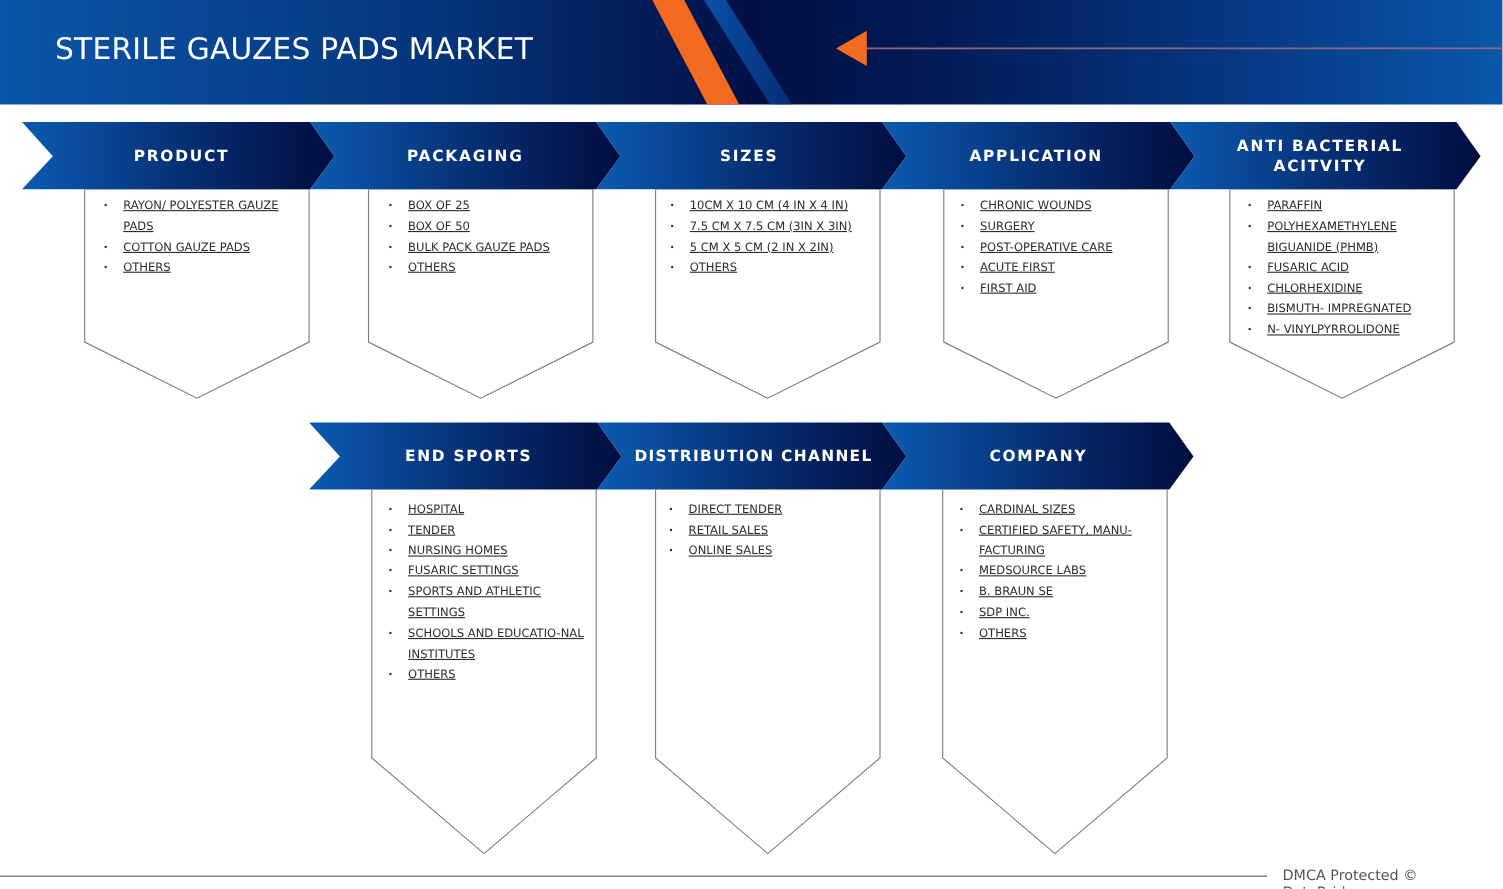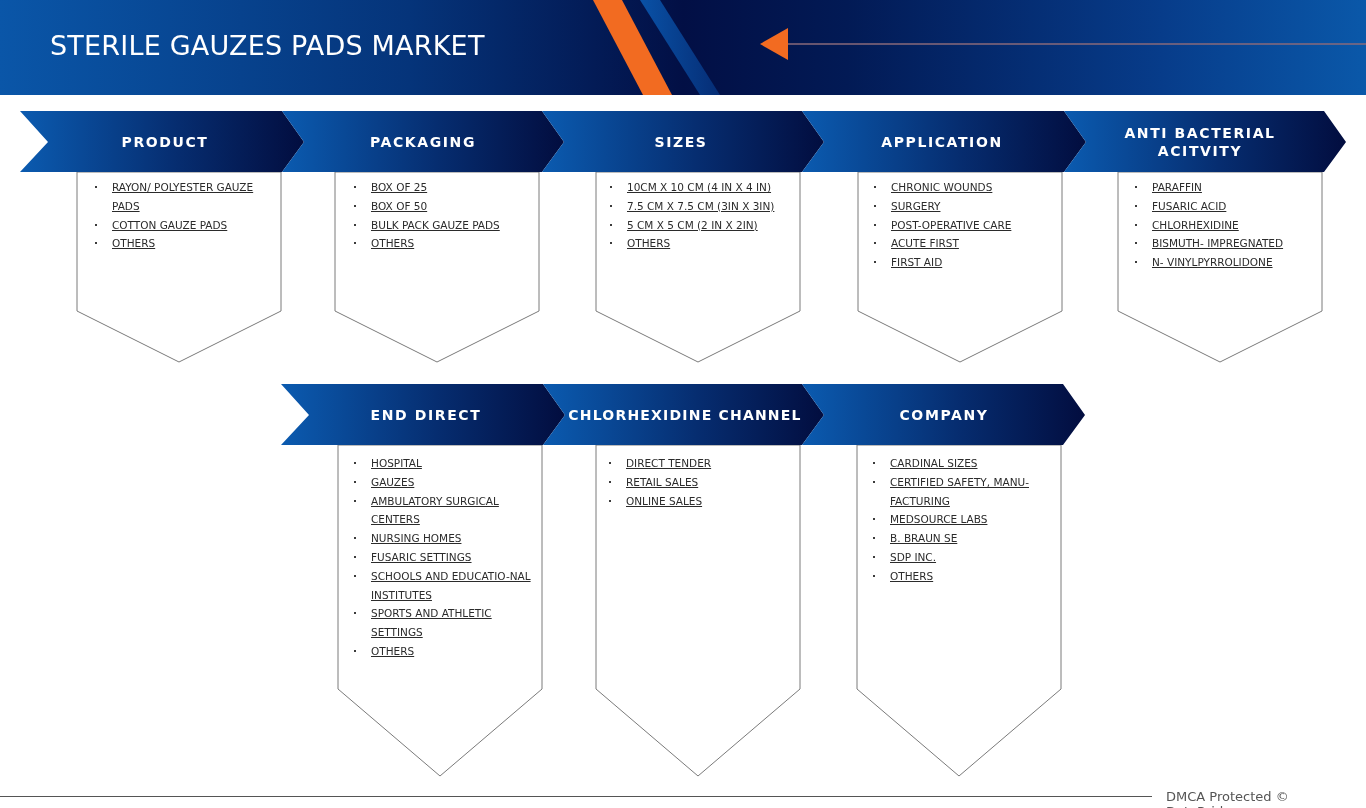--- a/index.html
+++ b/index.html
@@ -109,52 +109,52 @@
 </ul>
 <ul class="panel-list" style="left:873px;top:178px;width:186px">
   <li>CHRONIC WOUNDS</li>
   <li>SURGERY</li>
   <li>POST-OPERATIVE CARE</li>
   <li>ACUTE FIRST</li>
   <li>FIRST AID</li>
 </ul>
 <ul class="panel-list" style="left:1134px;top:178px;width:186px">
   <li>PARAFFIN</li>
+  <li>POLYHEXAMETHYLENE BIGUANIDE (PHMB)</li>
   <li>FUSARIC ACID</li>
   <li>CHLORHEXIDINE</li>
   <li>BISMUTH- IMPREGNATED</li>
   <li>N- VINYLPYRROLIDONE</li>
 </ul>
 
 <svg class="chev" style="left:0;top:383px" width="1366" height="64">
   <polygon points="281,1 543,1 565,32 543,62 281,62 309,32" fill="url(#chevGrad)"></polygon>
   <polygon points="543,1 802,1 824,32 802,62 543,62 565,32" fill="url(#chevGrad)"></polygon>
   <polygon points="802,1 1063,1 1085,32 1063,62 802,62 824,32" fill="url(#chevGrad)"></polygon>
 </svg>
 
-<div class="chev-label" style="left:309px;top:385px;width:234px;height:60px">END DIRECT</div>
-<div class="chev-label" style="left:565px;top:385px;width:240px;height:60px;letter-spacing:1.2px">CHLORHEXIDINE CHANNEL</div>
+<div class="chev-label" style="left:309px;top:385px;width:234px;height:60px">END SPORTS</div>
+<div class="chev-label" style="left:565px;top:385px;width:240px;height:60px;letter-spacing:1.2px">DISTRIBUTION CHANNEL</div>
 <div class="chev-label" style="left:824px;top:385px;width:240px;height:60px">COMPANY</div>
 
 <svg class="panel" style="left:0;top:445px" width="1366" height="335">
   <g fill="#ffffff" stroke="#7a7a7a" stroke-width="1">
     <polygon points="338,0 542,0 542,244 440,331 338,244"></polygon>
     <polygon points="596,0 800,0 800,244 698,331 596,244"></polygon>
     <polygon points="857,0 1061,0 1061,244 959,331 857,244"></polygon>
   </g>
 </svg>
 
 <ul class="panel-list" style="left:353px;top:454px;width:186px">
   <li>HOSPITAL</li>
-  <li>GAUZES</li>
-  <li>AMBULATORY SURGICAL CENTERS</li>
+  <li>TENDER</li>
   <li>NURSING HOMES</li>
   <li>FUSARIC SETTINGS</li>
+  <li>SPORTS AND ATHLETIC SETTINGS</li>
   <li>SCHOOLS AND EDUCATIO-NAL INSTITUTES</li>
-  <li>SPORTS AND ATHLETIC SETTINGS</li>
   <li>OTHERS</li>
 </ul>
 <ul class="panel-list" style="left:608px;top:454px;width:186px">
   <li>DIRECT TENDER</li>
   <li>RETAIL SALES</li>
   <li>ONLINE SALES</li>
 </ul>
 <ul class="panel-list" style="left:872px;top:454px;width:186px">
   <li>CARDINAL SIZES</li>
   <li>CERTIFIED SAFETY, MANU-FACTURING</li>

